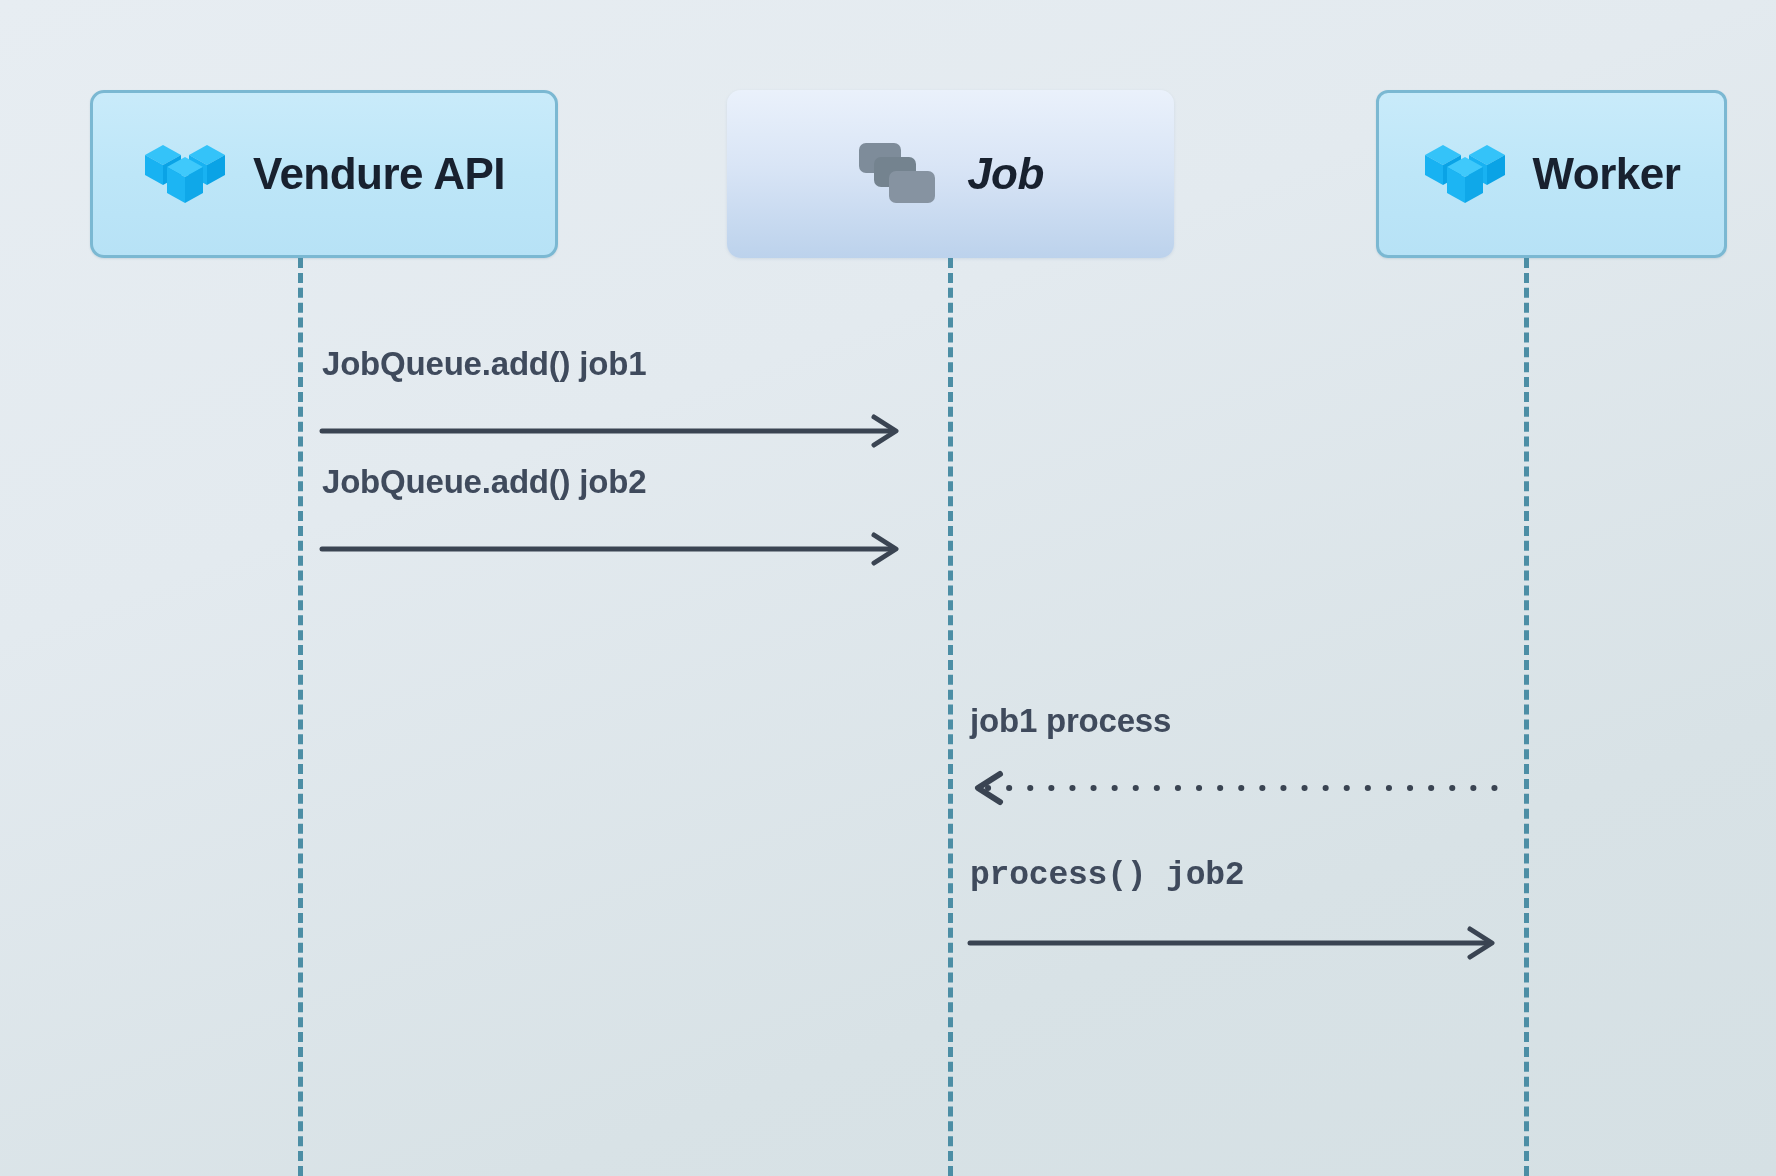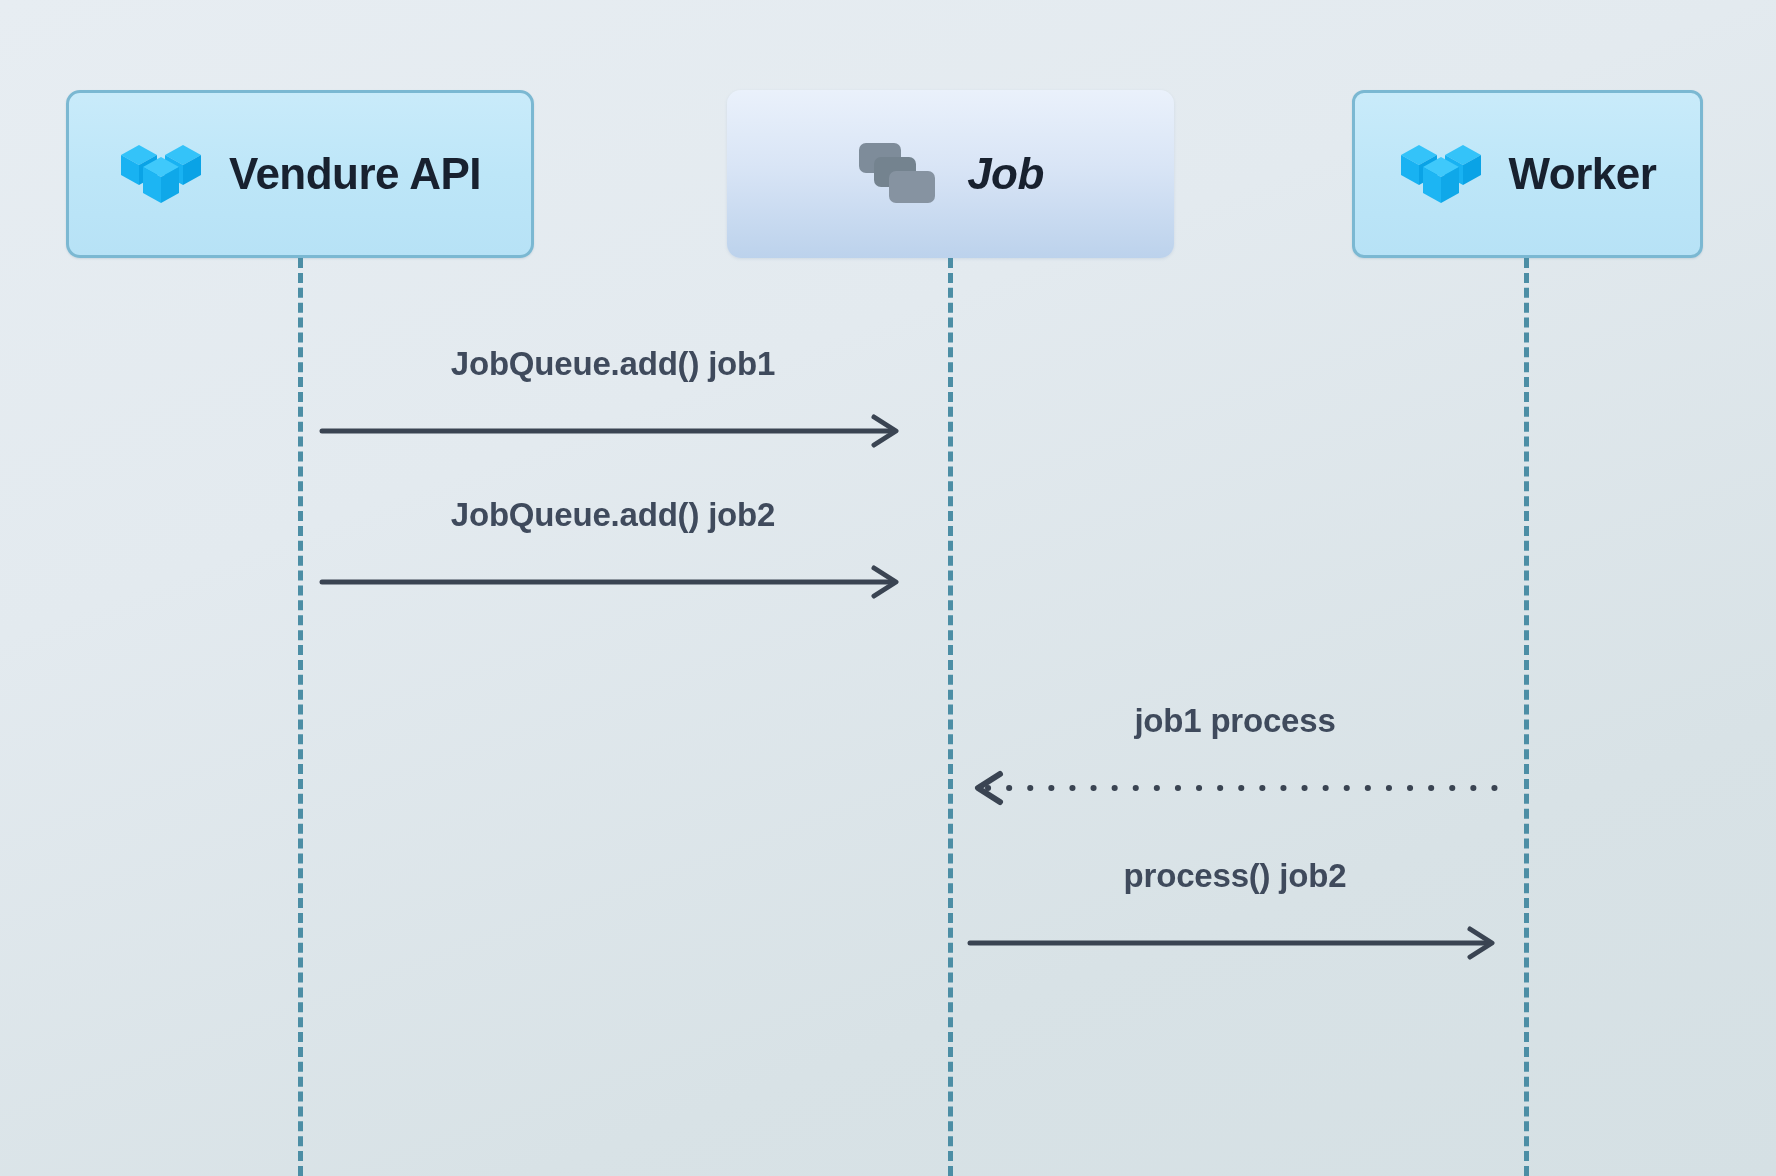--- a/index.html
+++ b/index.html
@@ -38,20 +38,21 @@
     font-weight: 700;
     letter-spacing: -0.5px;
     color: #18212f;
     white-space: nowrap;
   }
 
   .participant.style-vendure {
     background: linear-gradient(180deg, #c9ebfa 0%, #bde6f8 50%, #b7e2f6 100%);
     border: 3px solid #7bb8d2;
     box-shadow: 0 1px 2px rgba(90,130,150,0.18);
+    margin-left: 24px;
   }
   .participant.style-job {
     background: linear-gradient(180deg, #eaf1fb 0%, #d9e5f6 45%, #bcd2ec 100%);
     border: none;
     box-shadow: 0 1px 3px rgba(110,140,175,0.18);
     font-style: italic;
   }
 
   #participant-vendure-api { left: 66px;   width: 468px; }
   #participant-job         { left: 727px;  width: 447px; }
@@ -82,42 +83,42 @@
   
   .message {
     position: absolute;
     height: 110px;
   }
   .msg-label {
     position: absolute;
     left: 0;
     right: 0;
     top: 0;
-    text-align: center;
+    text-align: left;
     font-size: 33px;
     font-weight: 700;
     color: #3f4a5c;
     white-space: nowrap;
     letter-spacing: -0.2px;
   }
   .msg-line {
     position: absolute;
     left: 0;
     right: 0;
     top: 66px;
     height: 40px;
   }
   .msg-line svg { display: block; width: 100%; height: 40px; overflow: visible; }
 
   
   #msg-add-job1   { left: 322px; width: 582px; top: 345px; }
-  #msg-add-job2   { left: 322px; width: 582px; top: 463px; margin-top: 33px; }
+  #msg-add-job2   { left: 322px; width: 582px; top: 463px; }
   #msg-process-job1 { left: 970px; width: 530px; top: 576px; }
   #msg-return-job1  { left: 970px; width: 530px; top: 702px; }
-  #msg-process-job2 { left: 970px; width: 530px; top: 857px; }
+  #msg-process-job2 { left: 970px; width: 530px; top: 857px; font-family: Liberation Mono, monospace; }
   #msg-return-job2  { left: 970px; width: 530px; top: 983px; }
 </style>
 </head>
 <body>
 
 <div id="diagram-root">
 
   <div class="participant style-vendure" id="participant-vendure-api">
     <span class="icon-wrap">
       <svg class="vendure-mark" viewBox="0 0 84 74" aria-hidden="true">

